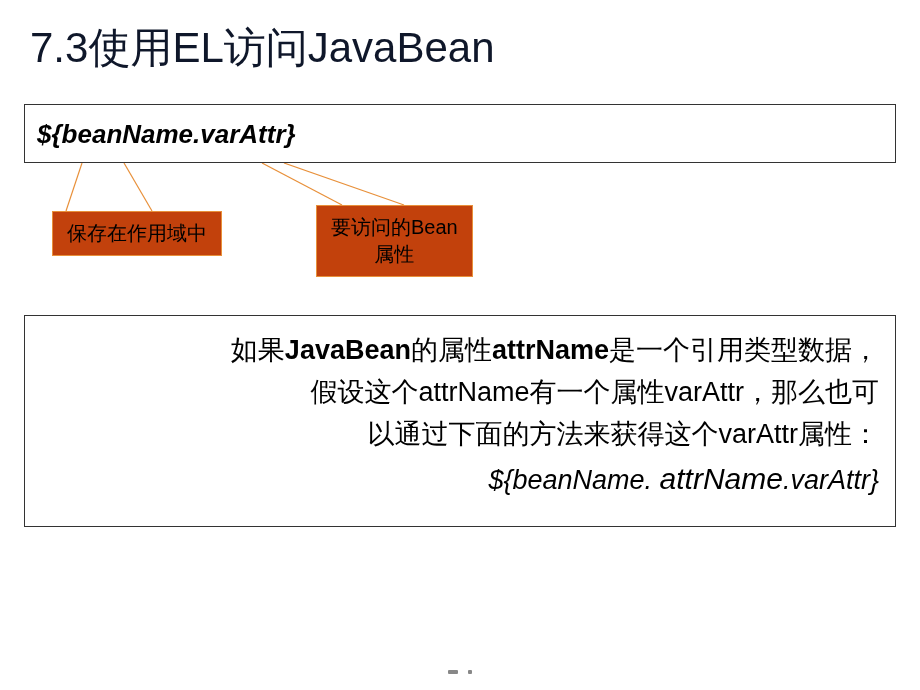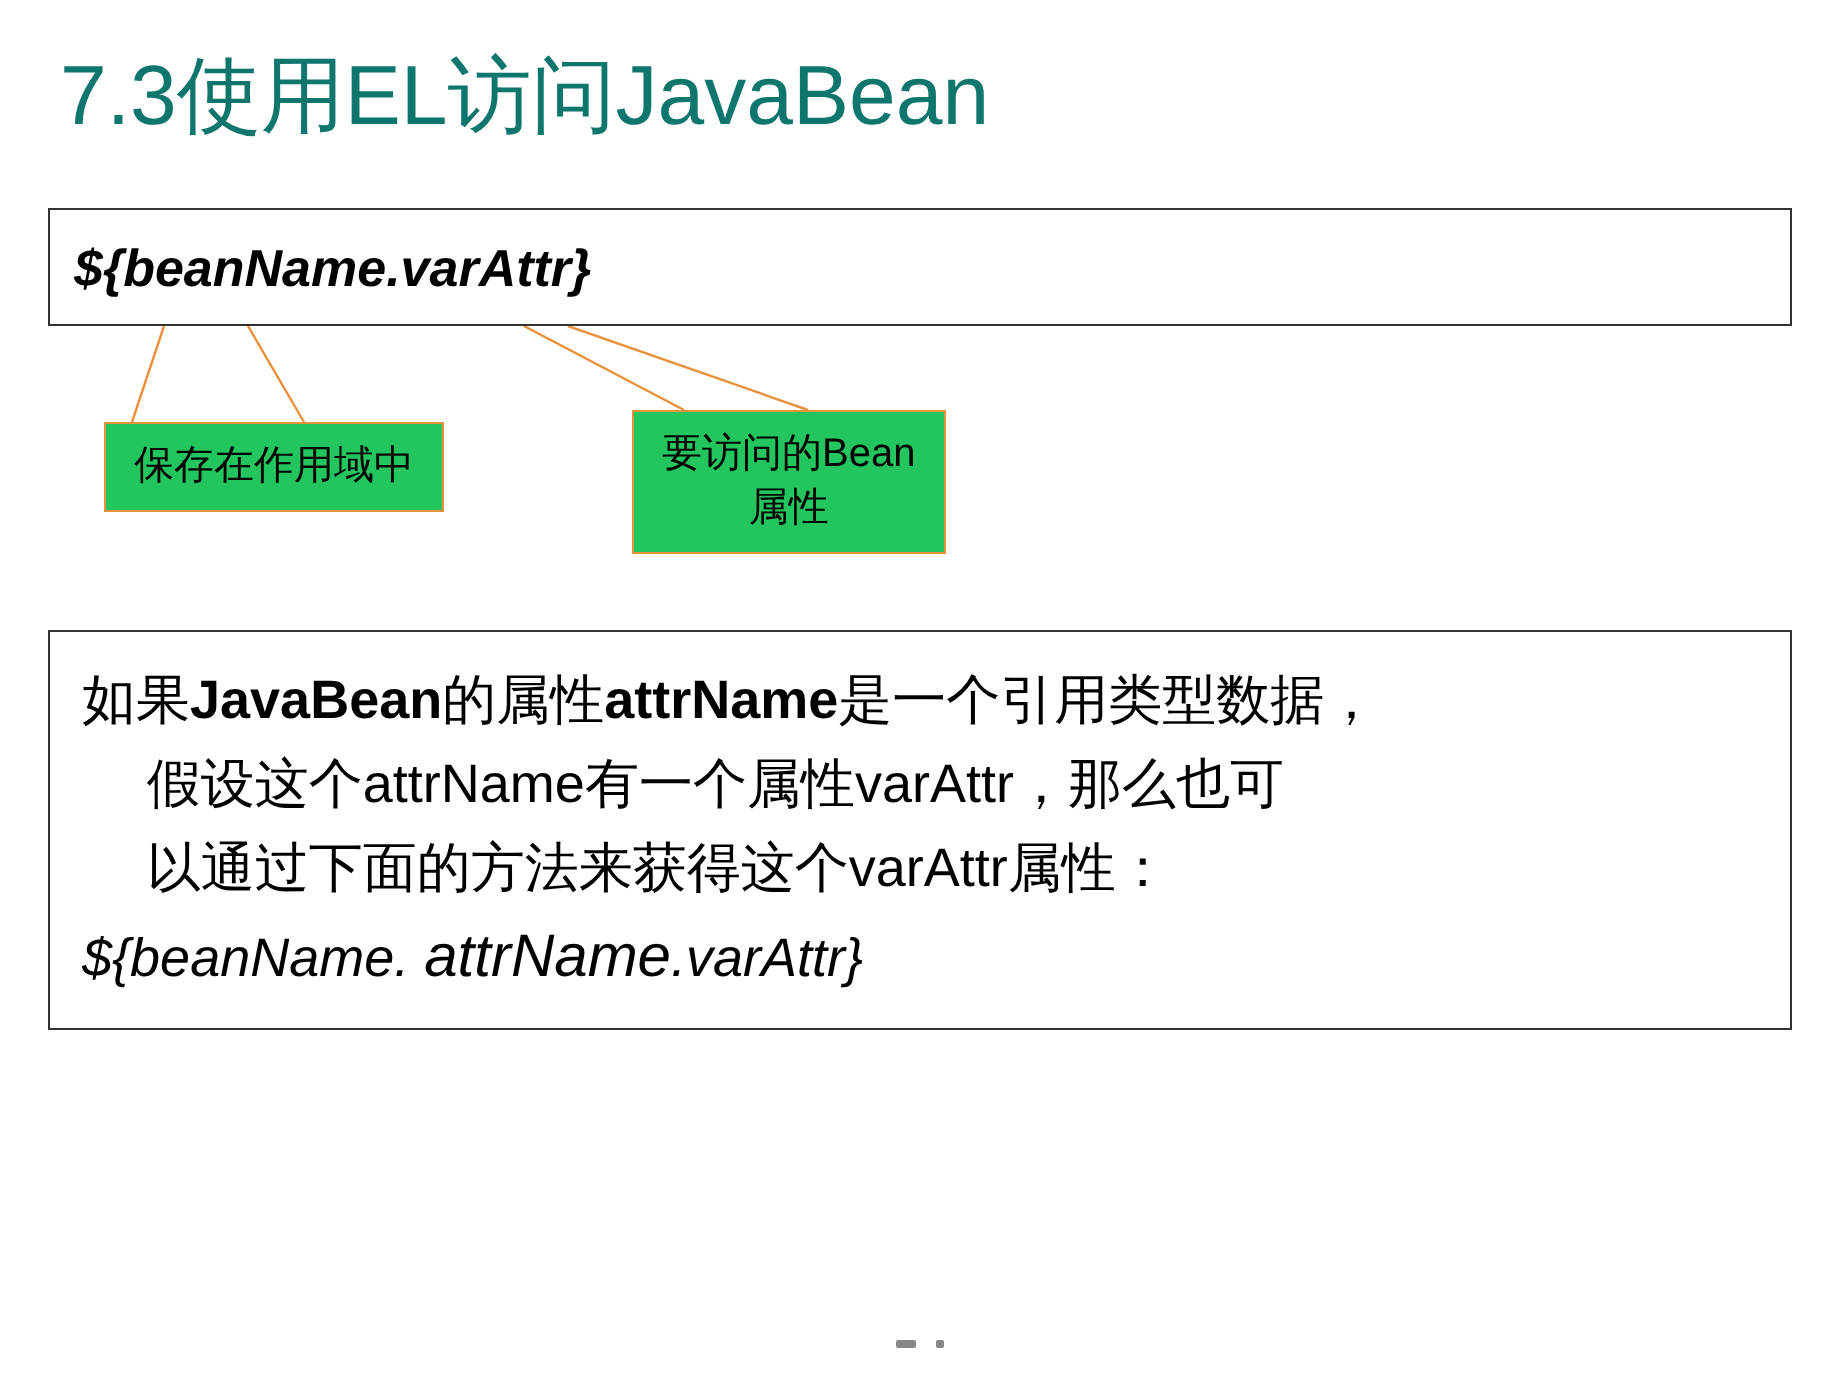--- a/index.html
+++ b/index.html
@@ -12,21 +12,21 @@
       height: 690px;
       background: #fff;
       font-family: "Microsoft YaHei", "SimSun", Arial, sans-serif;
       position: relative;
       overflow: hidden;
     }
     .title {
       font-size: 42px;
       font-weight: 400;
       padding: 20px 0 0 30px;
-      color: #0f766e;
+      color: #0f172a;
     }
     .box1 {
       border: 1.5px solid #333;
       margin: 28px 24px 0 24px;
       padding: 10px 12px 12px 12px;
       position: relative;
     }
     .box1-line1 {
       font-size: 26px;
       line-height: 1.5;
@@ -42,42 +42,43 @@
       height: 140px;
       margin: 0 24px;
     }
     .callout {
       position: absolute;
       border: 1.5px solid #e8903a;
       padding: 8px 14px;
       font-size: 20px;
       text-align: center;
       line-height: 1.35;
-      background: #22c55e;
+      background: #c2410c;
     }
     .callout1 {
       left: 28px;
       top: 48px;
     }
     .callout2 {
       left: 292px;
       top: 42px;
     }
     svg.lines {
       position: absolute;
       top: 0;
       left: 0;
       width: 100%;
       height: 100%;
       pointer-events: none;
     }
     .box2 {
       border: 1.5px solid #333;
       margin: 12px 24px 0 24px;
-      padding: 14px 16px 18px 16px;
+      padding: 14px 16px 30px 16px;
+      text-align: right;
     }
     .box2-para {
       font-size: 27px;
       line-height: 1.55;
       text-indent: 0;
     }
     .box2-para .bold {
       font-weight: bold;
     }
     .box2-line2 {

